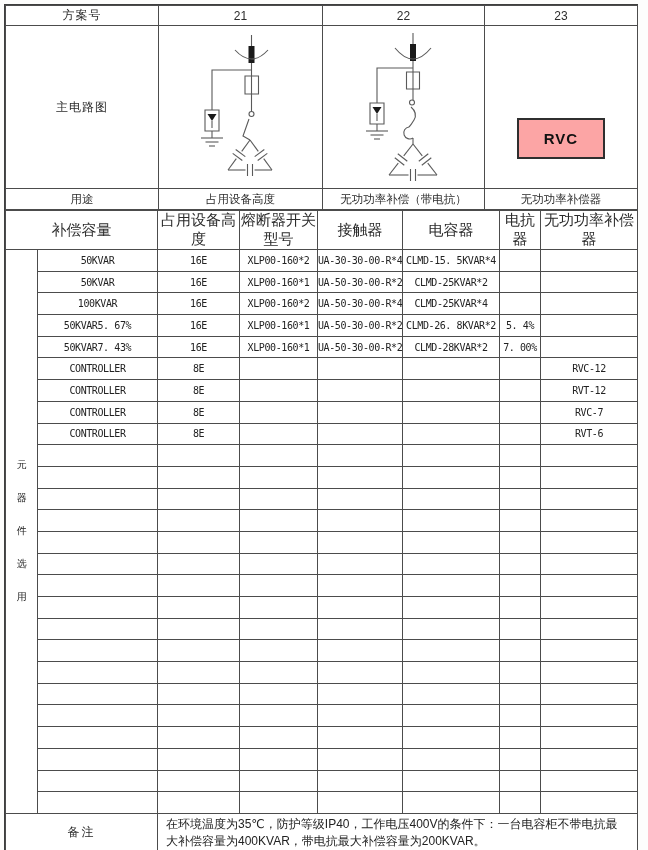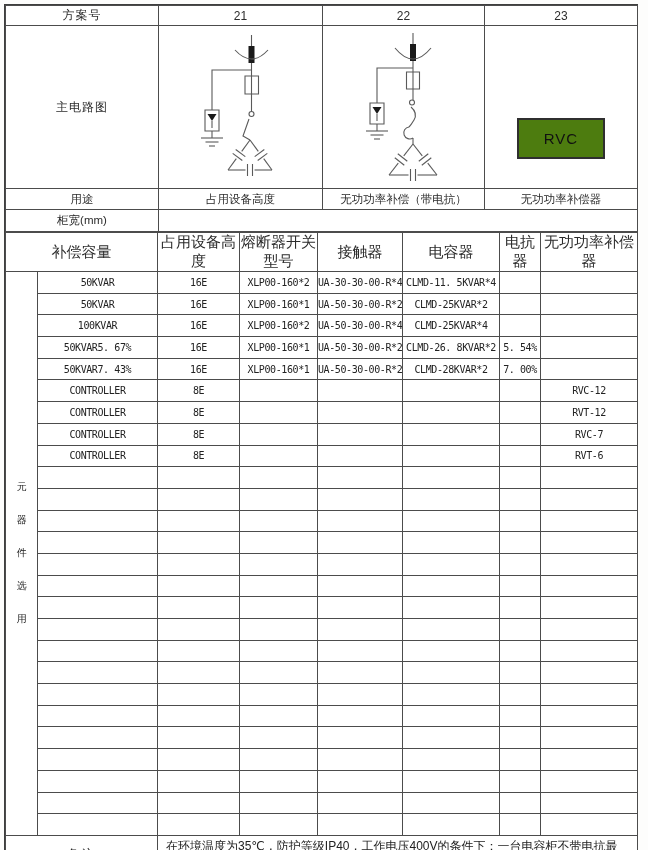--- a/index.html
+++ b/index.html
@@ -20,21 +20,21 @@
         font-size:10px;letter-spacing:-0.4px;white-space:nowrap;color:#222;}
   td.side-cell{font-size:13px;color:#333;}
   td.side-cell span{display:block;margin:19px 0;}
   tr.r-remark td{height:31px;}
   .remark-label{font-size:12px;letter-spacing:2px;}
   .remark-text{font-size:12px;text-align:left !important;padding:2px 8px !important;
         line-height:1.4;white-space:normal;color:#222;}
   
   .rvc-box{width:84px;height:37px;border:2px solid #2f2f2f;margin:62px auto 0;
         display:flex;align-items:center;justify-content:center;
-        font-weight:normal;font-size:15px;letter-spacing:1px;color:#111;background:#4d7c0f;}
+        font-weight:bold;font-size:15px;letter-spacing:1px;color:#111;background:#fca5a5;}
   svg.circuit{display:block;margin:0 auto;}
   svg.circuit *{vector-effect:non-scaling-stroke;}
 </style>
 </head>
 <body>
 
 <div class="page">
   <div class="sheet">
 
     <table class="top-table">
@@ -146,24 +146,20 @@
         <td>
           <div class="rvc-box">RVC</div>
         </td>
       </tr>
       <tr class="r-usage">
         <td>用途</td>
         <td>占用设备高度</td>
         <td>无功功率补偿（带电抗）</td>
         <td>无功功率补偿器</td>
       </tr>
-      <tr class="r-width">
-        <td>柜宽(mm)</td>
-        <td colspan="3"></td>
-      </tr>
       </tbody>
     </table>
 
     <table class="main-table">
       <colgroup>
         <col style="width:32px">
           <col style="width:120px">
           <col style="width:82px">
           <col style="width:78px">
         <col style="width:85px">
@@ -188,21 +184,21 @@
               <span>元</span>
               <span>器</span>
               <span>件</span>
               <span>选</span>
               <span>用</span>
             </td>
             <td>50KVAR</td>
             <td>16E</td>
             <td>XLP00-160*2</td>
             <td>UA-30-30-00-R*4</td>
-            <td>CLMD-11. 5KVAR*4</td>
+            <td>CLMD-15. 5KVAR*4</td>
             <td></td>
             <td></td>
           </tr>
           <tr>
             <td>50KVAR</td>
             <td>16E</td>
             <td>XLP00-160*1</td>
             <td>UA-50-30-00-R*2</td>
             <td>CLMD-25KVAR*2</td>
             <td></td>
@@ -216,21 +212,21 @@
             <td>CLMD-25KVAR*4</td>
             <td></td>
             <td></td>
           </tr>
           <tr>
             <td>50KVAR5. 67%</td>
             <td>16E</td>
             <td>XLP00-160*1</td>
             <td>UA-50-30-00-R*2</td>
             <td>CLMD-26. 8KVAR*2</td>
-            <td>5. 54%</td>
+            <td>5. 4%</td>
             <td></td>
           </tr>
           <tr>
             <td>50KVAR7. 43%</td>
             <td>16E</td>
             <td>XLP00-160*1</td>
             <td>UA-50-30-00-R*2</td>
             <td>CLMD-28KVAR*2</td>
             <td>7. 00%</td>
             <td></td>

